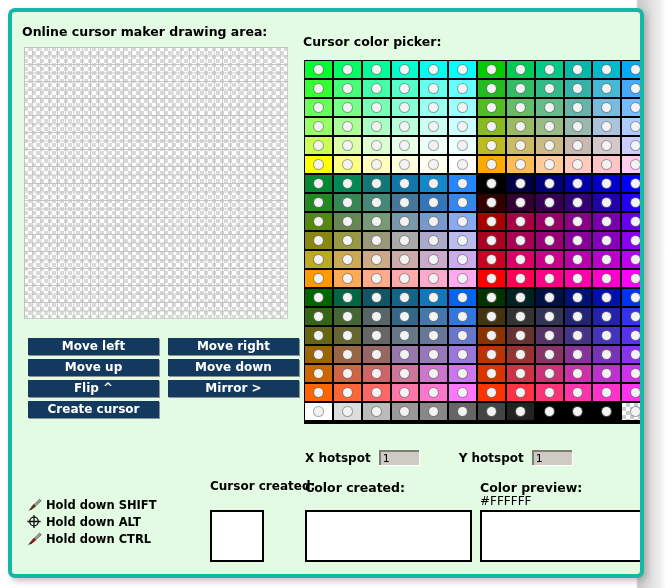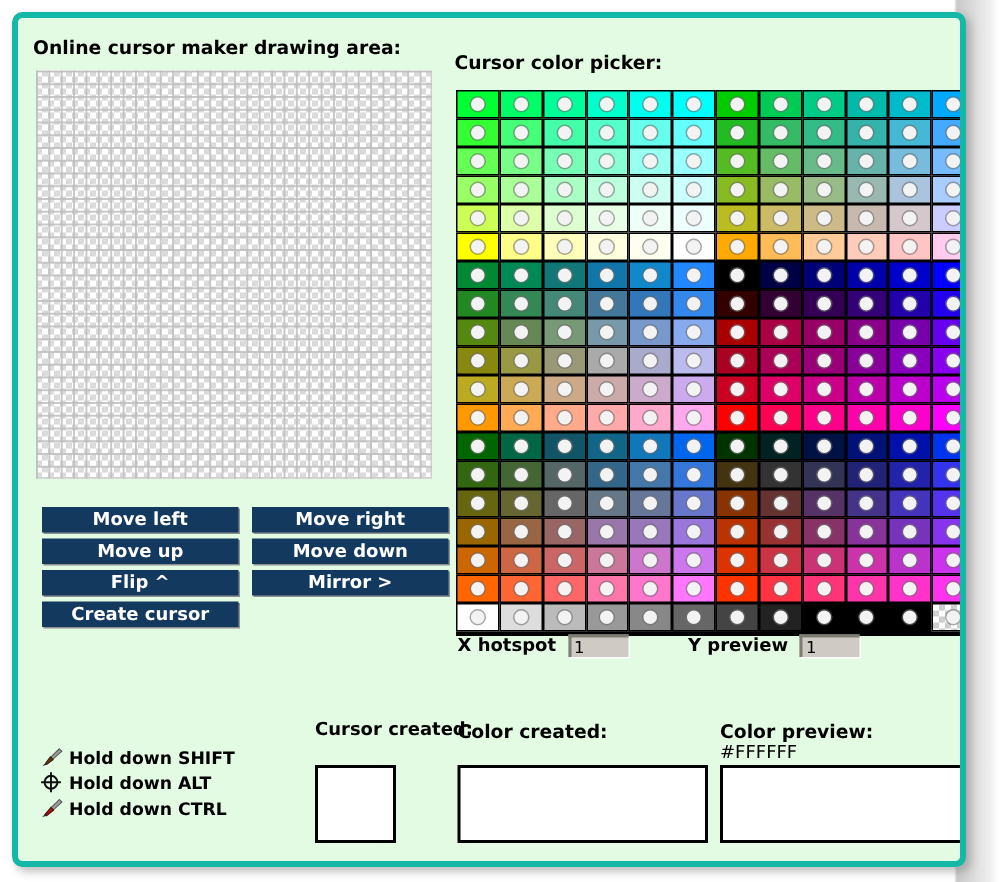--- a/index.html
+++ b/index.html
@@ -185,22 +185,23 @@
       linear-gradient(45deg, #cccccc 25%, transparent 25%, transparent 75%, #cccccc 75%),
       linear-gradient(45deg, #cccccc 25%, transparent 25%, transparent 75%, #cccccc 75%);
     background-size: 8px 8px;
     background-position: 0 0, 4px 4px;
   }
 
   
   #hotspots {
     position: absolute;
     left: 293px;
-    top: 411px;
+    top: 438px;
     display: flex;
+    align-items: center;
   }
   .hs-label {
     font-size: 12px;
     font-weight: bold;
     color: #000;
     white-space: nowrap;
   }
   .hs-input {
     width: 40px;
     height: 15px;
@@ -534,21 +535,21 @@
       <div class="sw" style="background: rgb(34, 34, 34);"></div>
       <div class="sw" style="background: rgb(0, 0, 0);"></div>
       <div class="sw" style="background: rgb(0, 0, 0);"></div>
       <div class="sw" style="background: rgb(0, 0, 0);"></div>
       <div class="sw alpha"></div>
     </div>
 
   <div id="hotspots">
     <span class="hs-label">X hotspot</span>
     <input class="hs-input" type="text" value="1" style="">
-    <span class="hs-label">Y preview</span>
+    <span class="hs-label">Y hotspot</span>
     <input class="hs-input" type="text" value="1" style="">
   </div>
 
   <div class="sec-title" id="sel-label">Color created:</div>
   <div id="sel-box" style="background: rgb(255, 255, 255);"></div>
 
   <div class="sec-title" id="prev-label">Color preview:</div>
   <div id="prev-hex">#FFFFFF</div>
   <div id="prev-box" style="background: rgb(255, 255, 255);"></div>
 

